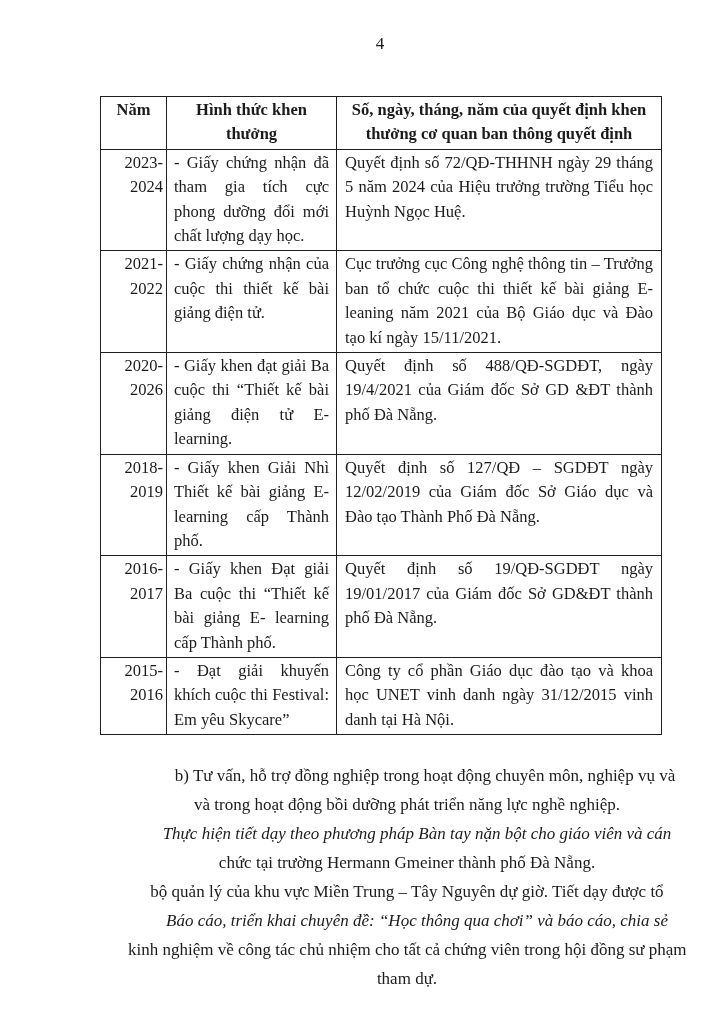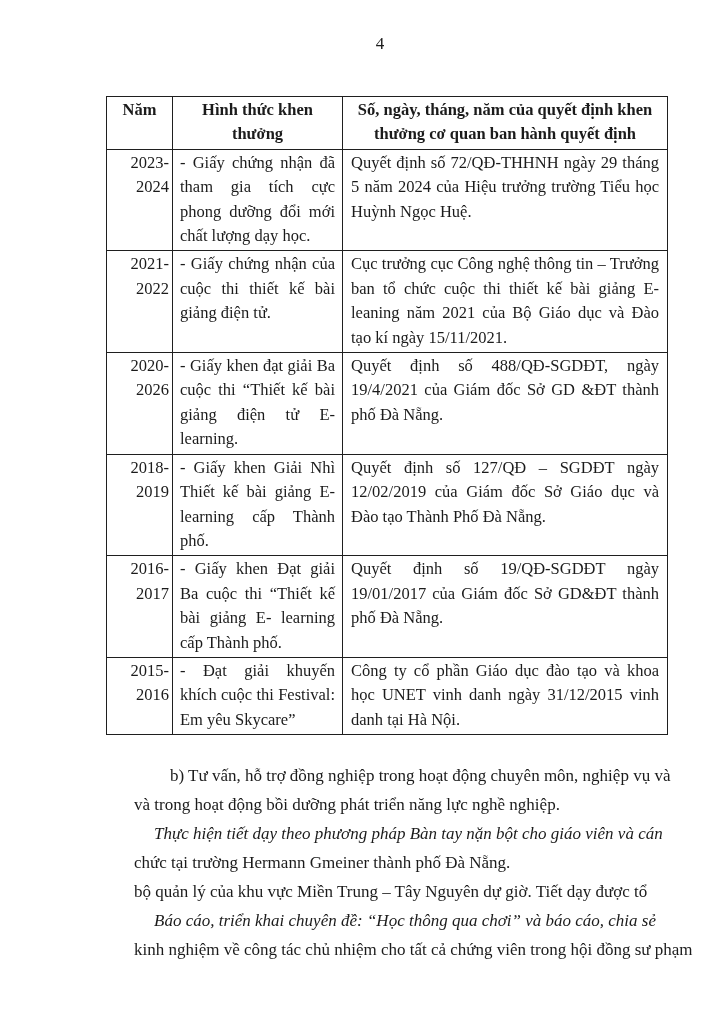--- a/index.html
+++ b/index.html
@@ -20,21 +20,21 @@
     position: absolute;
     top: 33px;
     left: 97px;
     width: 566px;
     text-align: center;
     font-size: 17px;
     line-height: 22px;
   }
   .content {
     position: absolute;
-    left: 106px;
+    left: 100px;
     top: 96px;
     width: 586px;
   }
   table.award-table {
     border-collapse: collapse;
     table-layout: fixed;
     width: 561px;
   }
   .award-table col.c-year { width: 66px; }
   .award-table col.c-form { width: 170px; }
@@ -68,21 +68,21 @@
     padding-right: 8px;
   }
   .paragraphs {
     margin-top: 26px;
     font-size: 17px;
     line-height: 29px;
     width: 586px;
   }
   .pline {
     white-space: nowrap;
-    text-align: left;
+    text-align: center;
     margin-left: 28px;
   }
   .indent-a { padding-left: 36px; }
   .indent-b { padding-left: 20px; font-style: italic; }
 </style>
 </head>
 <body>
 
 <div class="page">
 
@@ -93,21 +93,21 @@
     <table class="award-table">
       <colgroup>
         <col class="c-year">
         <col class="c-form">
         <col class="c-decision">
       </colgroup>
       <thead>
         <tr>
           <th>Năm</th>
           <th>Hình thức khen thưởng</th>
-          <th>Số, ngày, tháng, năm của quyết định khen thưởng cơ quan ban hành quyết định</th>
+          <th>Số, ngày, tháng, năm của quyết định khen thưởng cơ quan ban thông quyết định</th>
         </tr>
       </thead>
       <tbody>
         <tr>
           <td class="cell-year">2023-2024</td>
           <td class="cell-form">- Giấy chứng nhận đã tham gia tích cực phong dưỡng đổi mới chất lượng dạy học.</td>
           <td class="cell-decision">Quyết định số 72/QĐ-THHNH ngày 29 tháng 5 năm 2024 của Hiệu trưởng trường Tiểu học Huỳnh Ngọc Huệ.</td>
         </tr>
         <tr>
           <td class="cell-year">2021-2022</td>
@@ -143,17 +143,18 @@
         <div class="pline">và trong hoạt động bồi dưỡng phát triển năng lực nghề nghiệp.</div>
       </div>
       <div>
         <div class="pline indent-b">Thực hiện tiết dạy theo phương pháp Bàn tay nặn bột cho giáo viên và cán</div>
         <div class="pline">chức tại trường Hermann Gmeiner thành phố Đà Nẵng.</div>
         <div class="pline">bộ quản lý của khu vực Miền Trung – Tây Nguyên dự giờ. Tiết dạy được tổ</div>
       </div>
       <div>
         <div class="pline indent-b">Báo cáo, triển khai chuyên đề: “Học thông qua chơi” và báo cáo, chia sẻ</div>
         <div class="pline">kinh nghiệm về công tác chủ nhiệm cho tất cả chứng viên trong hội đồng sư phạm</div>
+        <div class="pline">tham dự.</div>
       </div>
     </div>
 
   </div>
 </div>
 
 </body></html>

